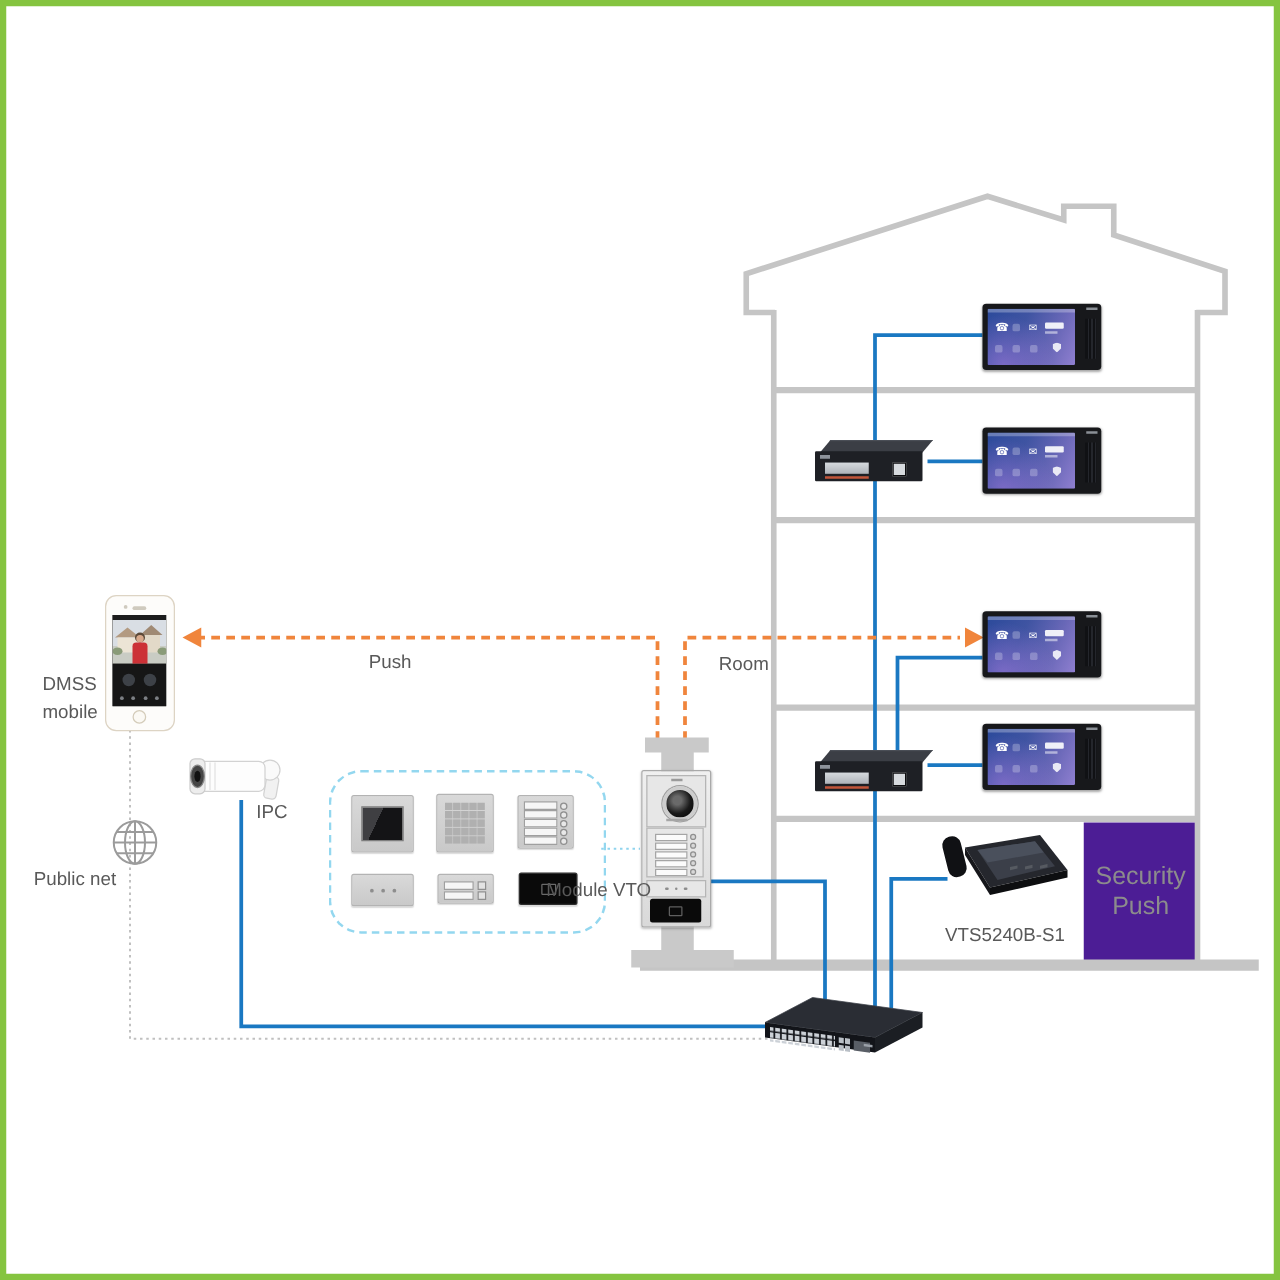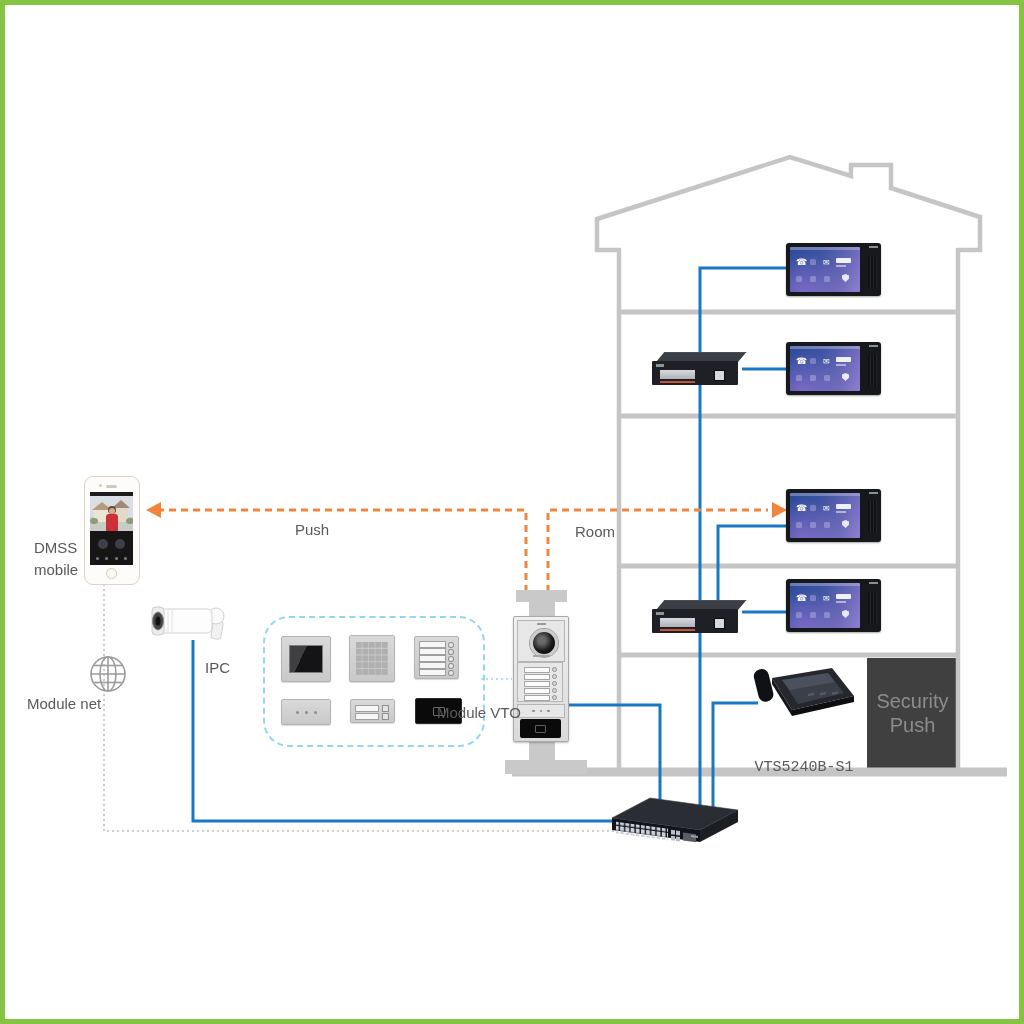--- a/index.html
+++ b/index.html
@@ -4,21 +4,21 @@
 <style>
   html,body{margin:0;padding:0;background:#fff;}
   #canvas{position:relative;width:1024px;height:1024px;background:#fff;overflow:hidden;
           font-family:"Liberation Sans",sans-serif;}
   .frame{position:absolute;inset:0;border:5px solid #85C440;pointer-events:none;z-index:50;}
 
   
   .lbl{position:absolute;font-size:15px;color:#595959;white-space:nowrap;z-index:30;}
 
   
-  .room{position:absolute;left:867px;top:658px;width:91px;height:110px;background:#404040;
+  .room{position:absolute;left:867px;top:658px;width:91px;height:110px;background:#4c1d95;
         display:flex;flex-direction:column;align-items:center;justify-content:center;
         color:#8C8C8C;font-size:20px;line-height:1.2;z-index:1;}
 
   svg.layer{position:absolute;left:0;top:0;z-index:5;}
 
   
   .vth{position:absolute;left:786px;width:95px;height:53px;background:#17181b;border-radius:3px;
        box-shadow:0 1px 2px rgba(0,0,0,.35);z-index:10;}
   .vth.m1{top:243px}.vth.m2{top:342px}.vth.m3{top:489px}.vth.m4{top:579px}
   .vth-screen{position:absolute;left:4px;top:4px;width:70px;height:45px;border-radius:1px;
@@ -450,19 +450,19 @@
       </g>
     </svg>
   </div>
 
   <div class="lbl dmss" style="left:34px;top:537px;">
     <div>DMSS</div>
     <div>mobile</div>
   </div>
   <div class="lbl" style="left:295px;top:521px;">Push</div>
   <div class="lbl" style="left:575px;top:523px;">Room</div>
-  <div class="lbl" style="left:27px;top:695px;">Module net</div>
-  <div class="lbl" style="left:205px;top:659px;">IPC</div>
+  <div class="lbl" style="left:27px;top:695px;">Public net</div>
+  <div class="lbl" style="left:205px;top:641px;">IPC</div>
   <div class="lbl" style="left:437px;top:704px;">Module VTO</div>
-  <div class="lbl vtslbl" style="left:750px;top:759px;font-family:Liberation Mono, monospace;">VTS5240B-S1</div>
+  <div class="lbl vtslbl" style="left:750px;top:740px;">VTS5240B-S1</div>
 
   <div class="frame"></div>
 </div>
 
 </body></html>

